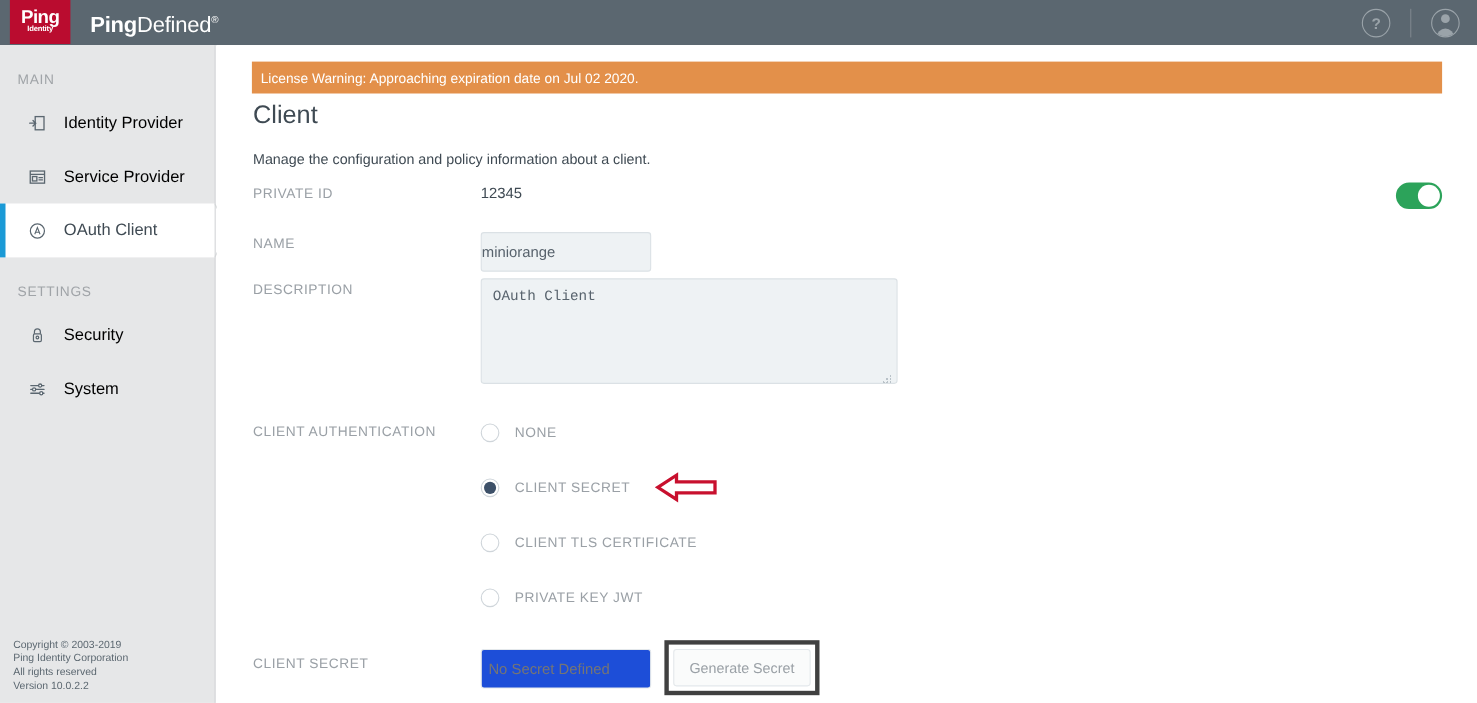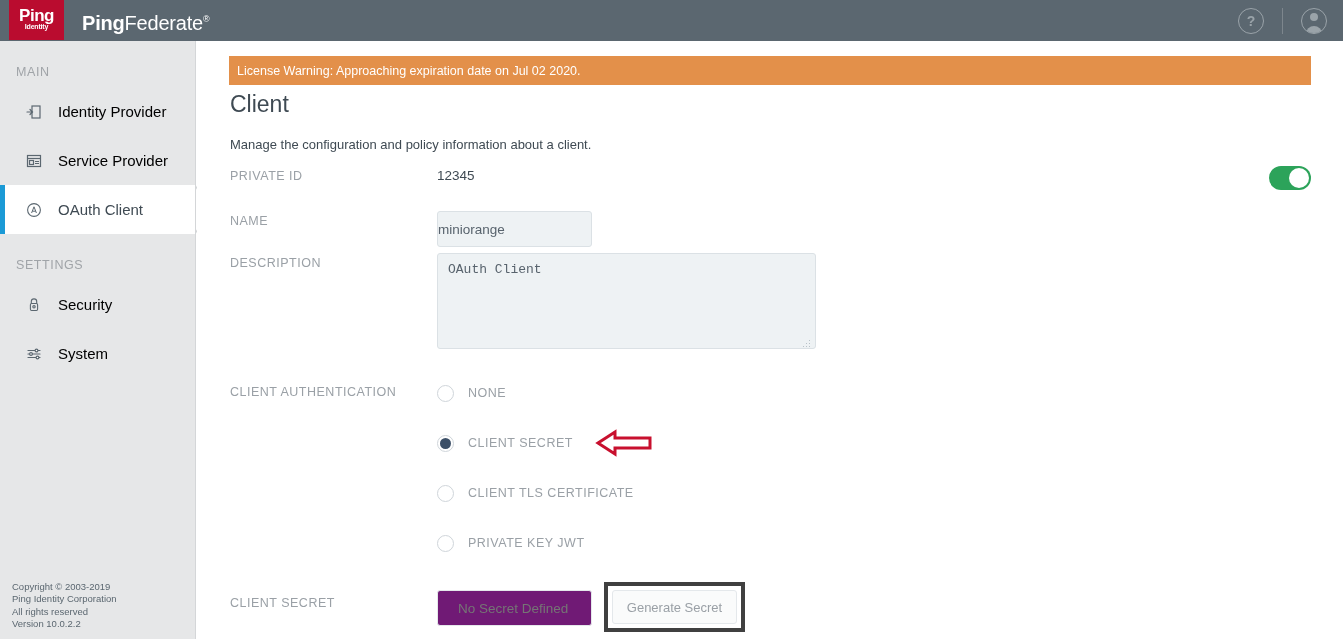--- a/index.html
+++ b/index.html
@@ -186,22 +186,22 @@
   }
   .radio-label {
     color: #9aa0a6; font-size: 12.5px; letter-spacing: 0.5px;
   }
 
   .arrow-annot { margin-left: 22px; display: flex; align-items: center; }
 
   .secret-row { display: flex; align-items: flex-start; }
   .secret-input {
     width: 155px; height: 36px;
-    background: #701a75; border: 1px solid #e4e8eb; border-radius: 3px;
-    padding: 0 20px; color: #a9b1b8; font-size: 13.5px;
+    background: #1d4ed8; border: 1px solid #e4e8eb; border-radius: 3px;
+    padding: 0 6px; color: #a9b1b8; font-size: 13.5px;
     font-family: "Liberation Sans", sans-serif; outline: none;
   }
   .gen-wrap {
     margin-left: 12px; border: 4px solid #404040;
     padding: 4px; background: #fff;
   }
   .gen-btn {
     width: 125px; height: 34px;
     background: #fafbfb; border: 1px solid #e4e8eb; border-radius: 3px;
     color: #9aa0a6; font-size: 13px;
@@ -212,21 +212,21 @@
 <body>
 
 <div id="app">
 
   <div class="topbar">
     <div class="logo-box">
       <div class="logo-ping">Ping</div>
       <div class="logo-identity">Identity</div>
     </div>
     <div class="brand">
-      <b>Ping</b><span class="light">Federate</span><sup>®</sup>
+      <b>Ping</b><span class="light">Defined</span><sup>®</sup>
     </div>
     <div class="topbar-right">
       <div class="circ-icon">
         <span>?</span>
       </div>
       <div class="topbar-divider"></div>
       <div class="circ-icon avatar-icon">
         <span class="head"></span>
         <span class="body"></span>
       </div>

